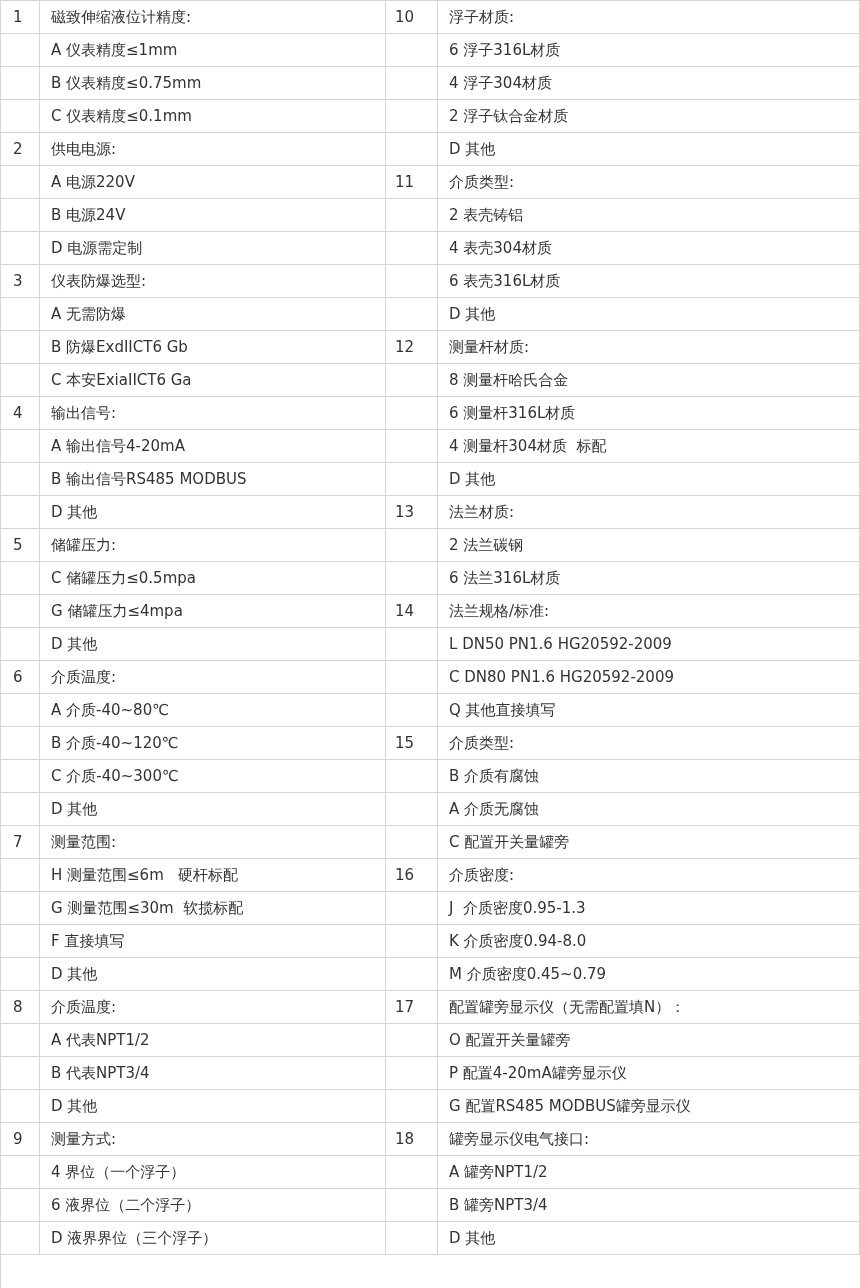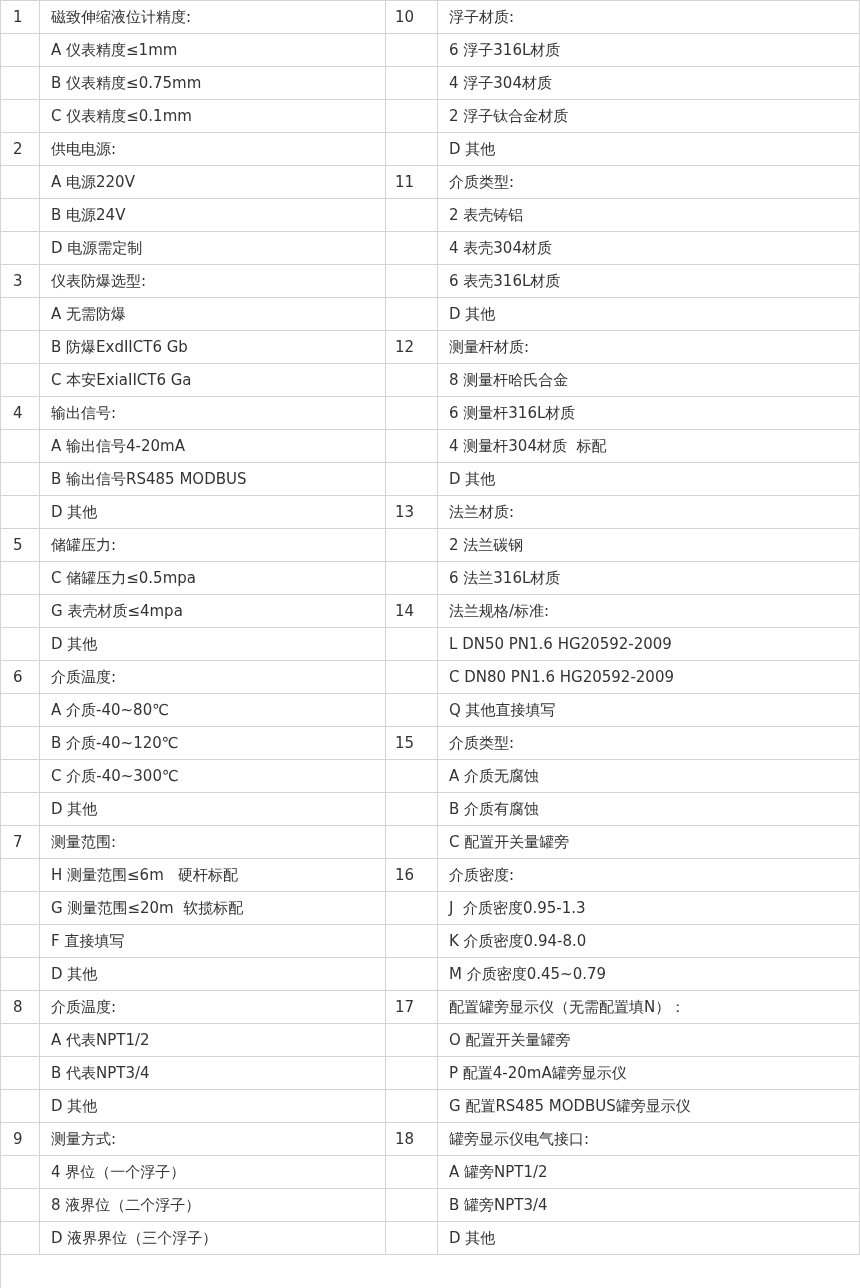--- a/index.html
+++ b/index.html
@@ -121,21 +121,21 @@
     <div class="cell text">储罐压力:</div>
   </div>
 
   <div class="row">
     <div class="cell num"></div>
     <div class="cell text">C 储罐压力≤0.5mpa</div>
   </div>
 
   <div class="row">
     <div class="cell num"></div>
-    <div class="cell text">G 表壳材质≤4mpa</div>
+    <div class="cell text">G 储罐压力≤4mpa</div>
   </div>
 
   <div class="row">
     <div class="cell num"></div>
     <div class="cell text">D 其他</div>
   </div>
 
   <div class="row">
     <div class="cell num">6</div>
     <div class="cell text">介质温度:</div>
@@ -166,21 +166,21 @@
     <div class="cell text">测量范围:</div>
   </div>
 
   <div class="row">
     <div class="cell num"></div>
     <div class="cell text">H 测量范围≤6m   硬杆标配</div>
   </div>
 
   <div class="row">
     <div class="cell num"></div>
-    <div class="cell text">G 测量范围≤20m  软揽标配</div>
+    <div class="cell text">G 测量范围≤30m  软揽标配</div>
   </div>
 
   <div class="row">
     <div class="cell num"></div>
     <div class="cell text">F 直接填写</div>
   </div>
 
   <div class="row">
     <div class="cell num"></div>
     <div class="cell text">D 其他</div>
@@ -212,21 +212,21 @@
   </div>
 
 
   <div class="row">
     <div class="cell num"></div>
     <div class="cell text">4 界位（一个浮子）</div>
   </div>
 
   <div class="row">
     <div class="cell num"></div>
-    <div class="cell text">8 液界位（二个浮子）</div>
+    <div class="cell text">6 液界位（二个浮子）</div>
   </div>
 
   <div class="row">
     <div class="cell num"></div>
     <div class="cell text">D 液界界位（三个浮子）</div>
   </div>
 </div>
   <div class="half half-right" id="half-right">
   <div class="row">
     <div class="cell num">10</div>
@@ -339,26 +339,26 @@
     <div class="cell text">Q 其他直接填写</div>
   </div>
 
   <div class="row">
     <div class="cell num">15</div>
     <div class="cell text">介质类型:</div>
   </div>
 
   <div class="row">
     <div class="cell num"></div>
+    <div class="cell text">B 介质有腐蚀</div>
+  </div>
+
+  <div class="row">
+    <div class="cell num"></div>
     <div class="cell text">A 介质无腐蚀</div>
-  </div>
-
-  <div class="row">
-    <div class="cell num"></div>
-    <div class="cell text">B 介质有腐蚀</div>
   </div>
 
   <div class="row">
     <div class="cell num"></div>
     <div class="cell text">C 配置开关量罐旁</div>
   </div>
 
   <div class="row">
     <div class="cell num">16</div>
     <div class="cell text">介质密度:</div>

